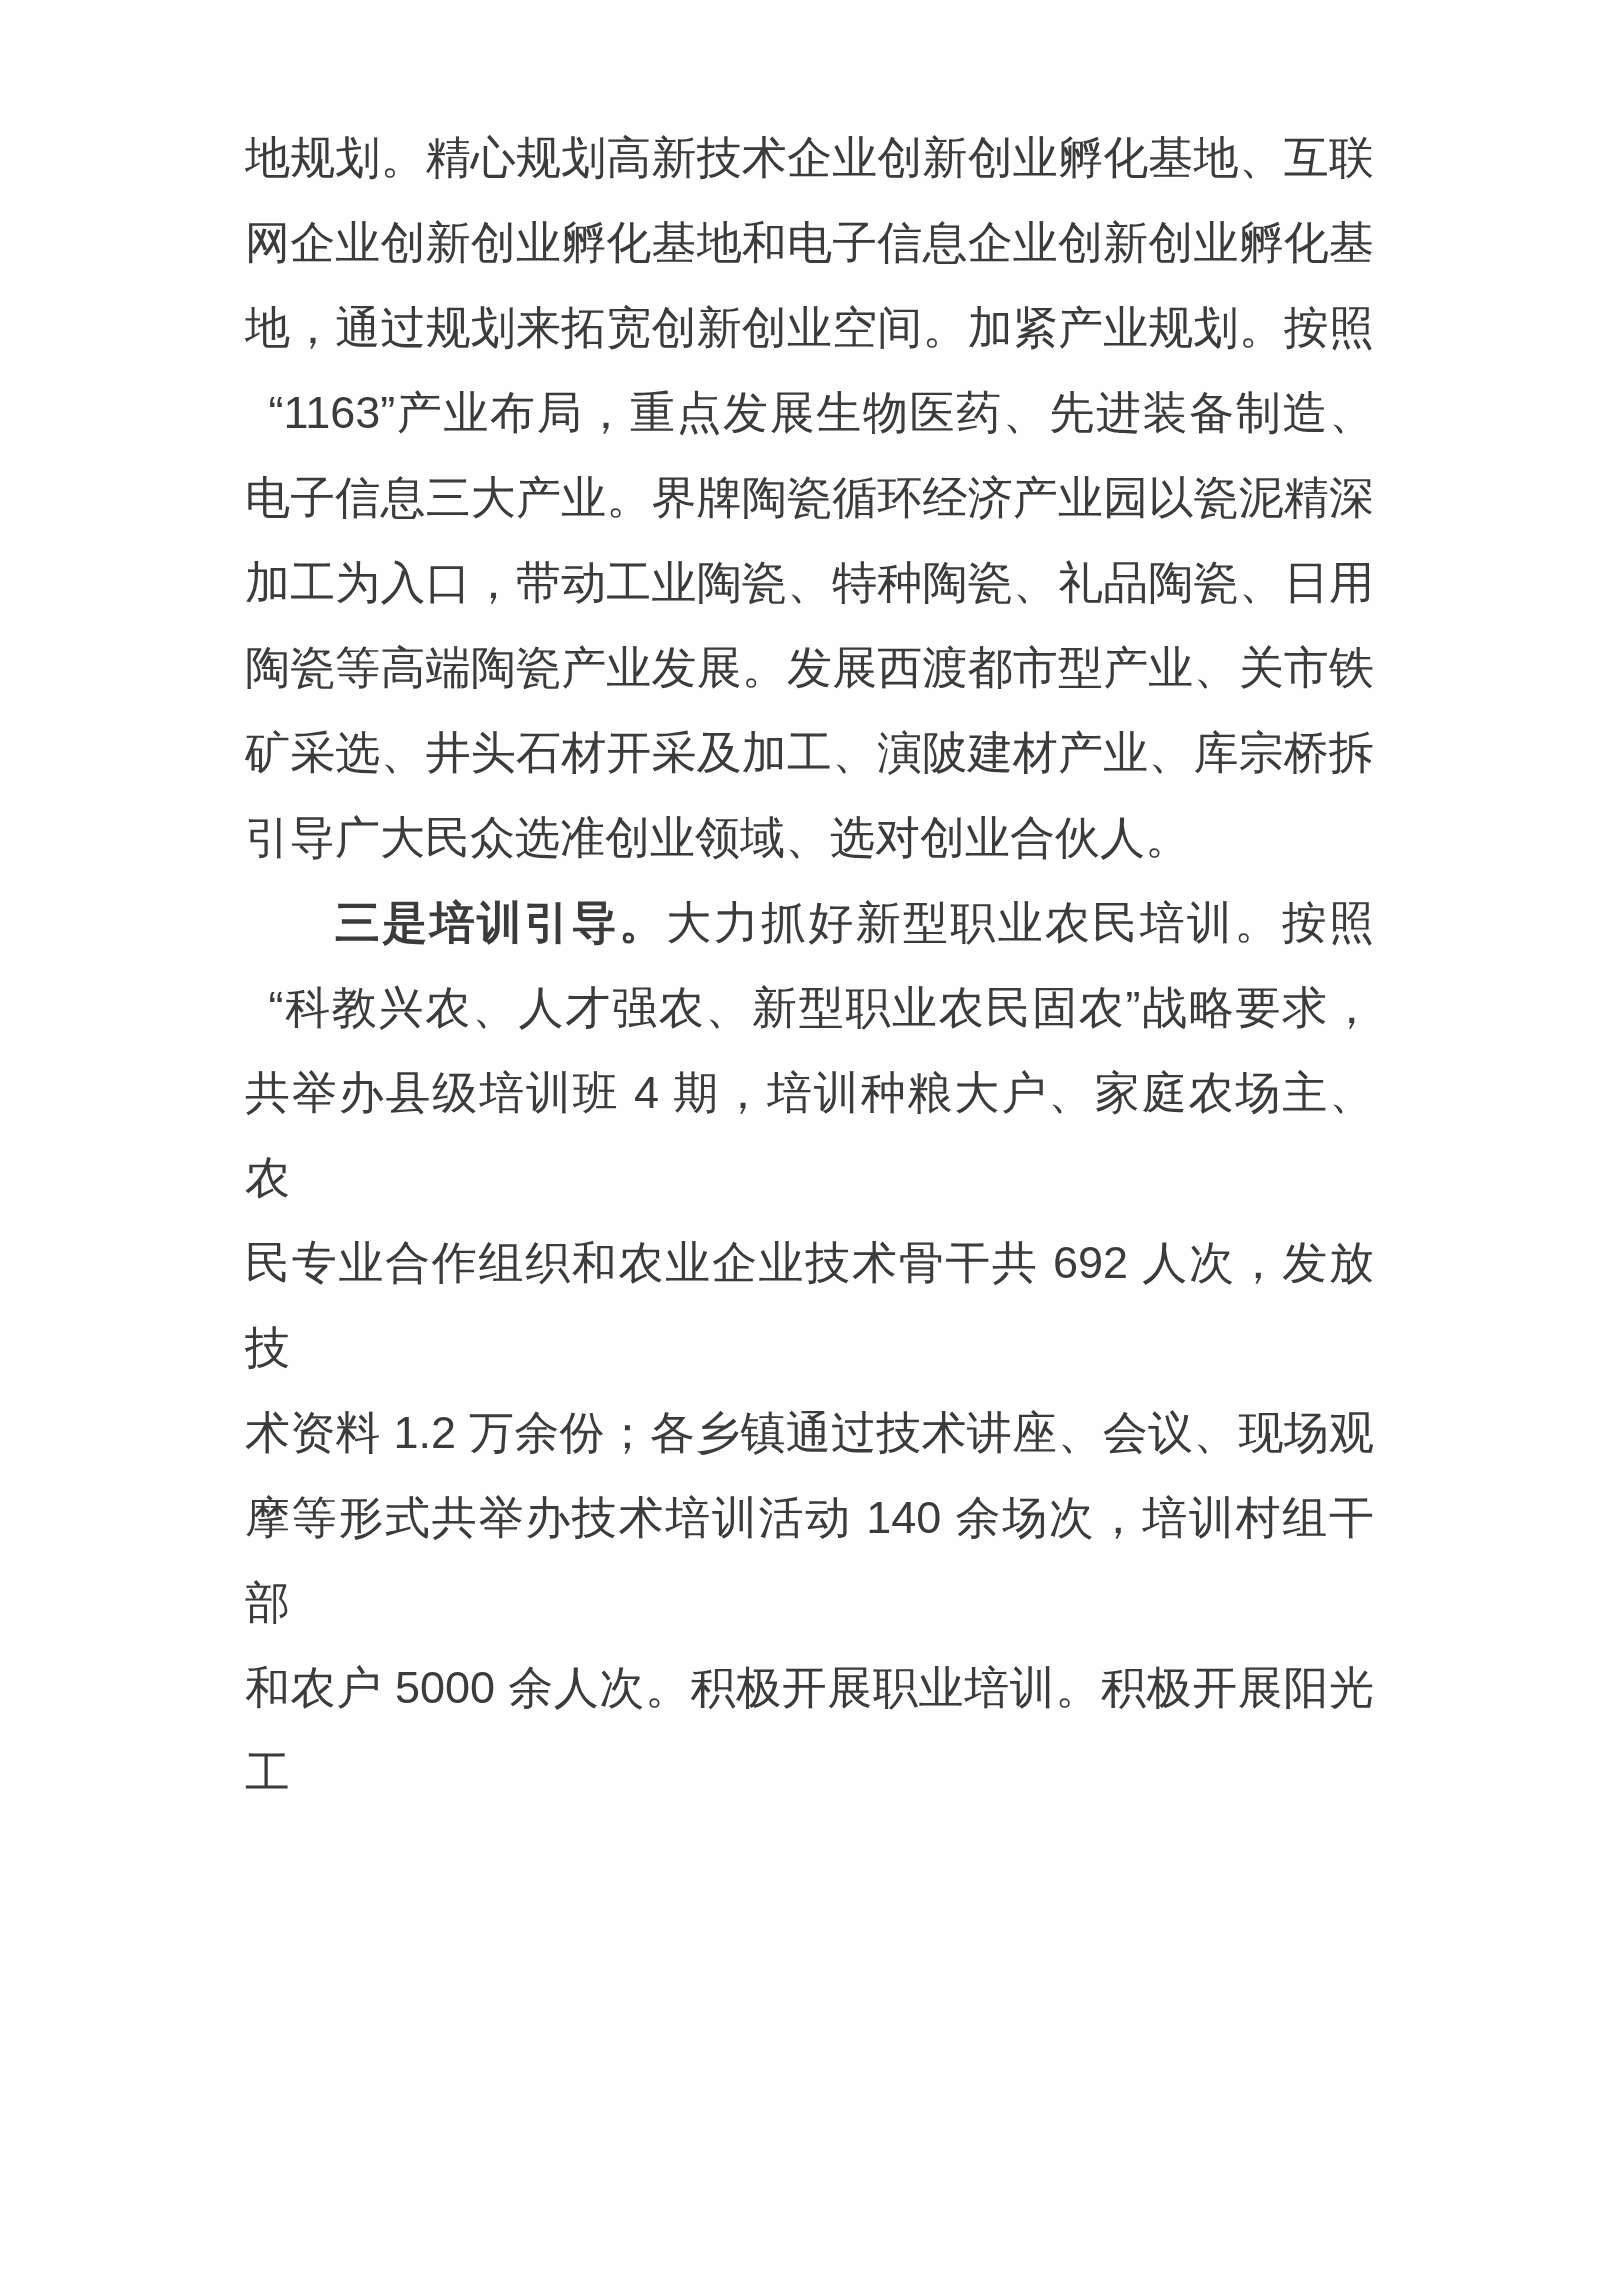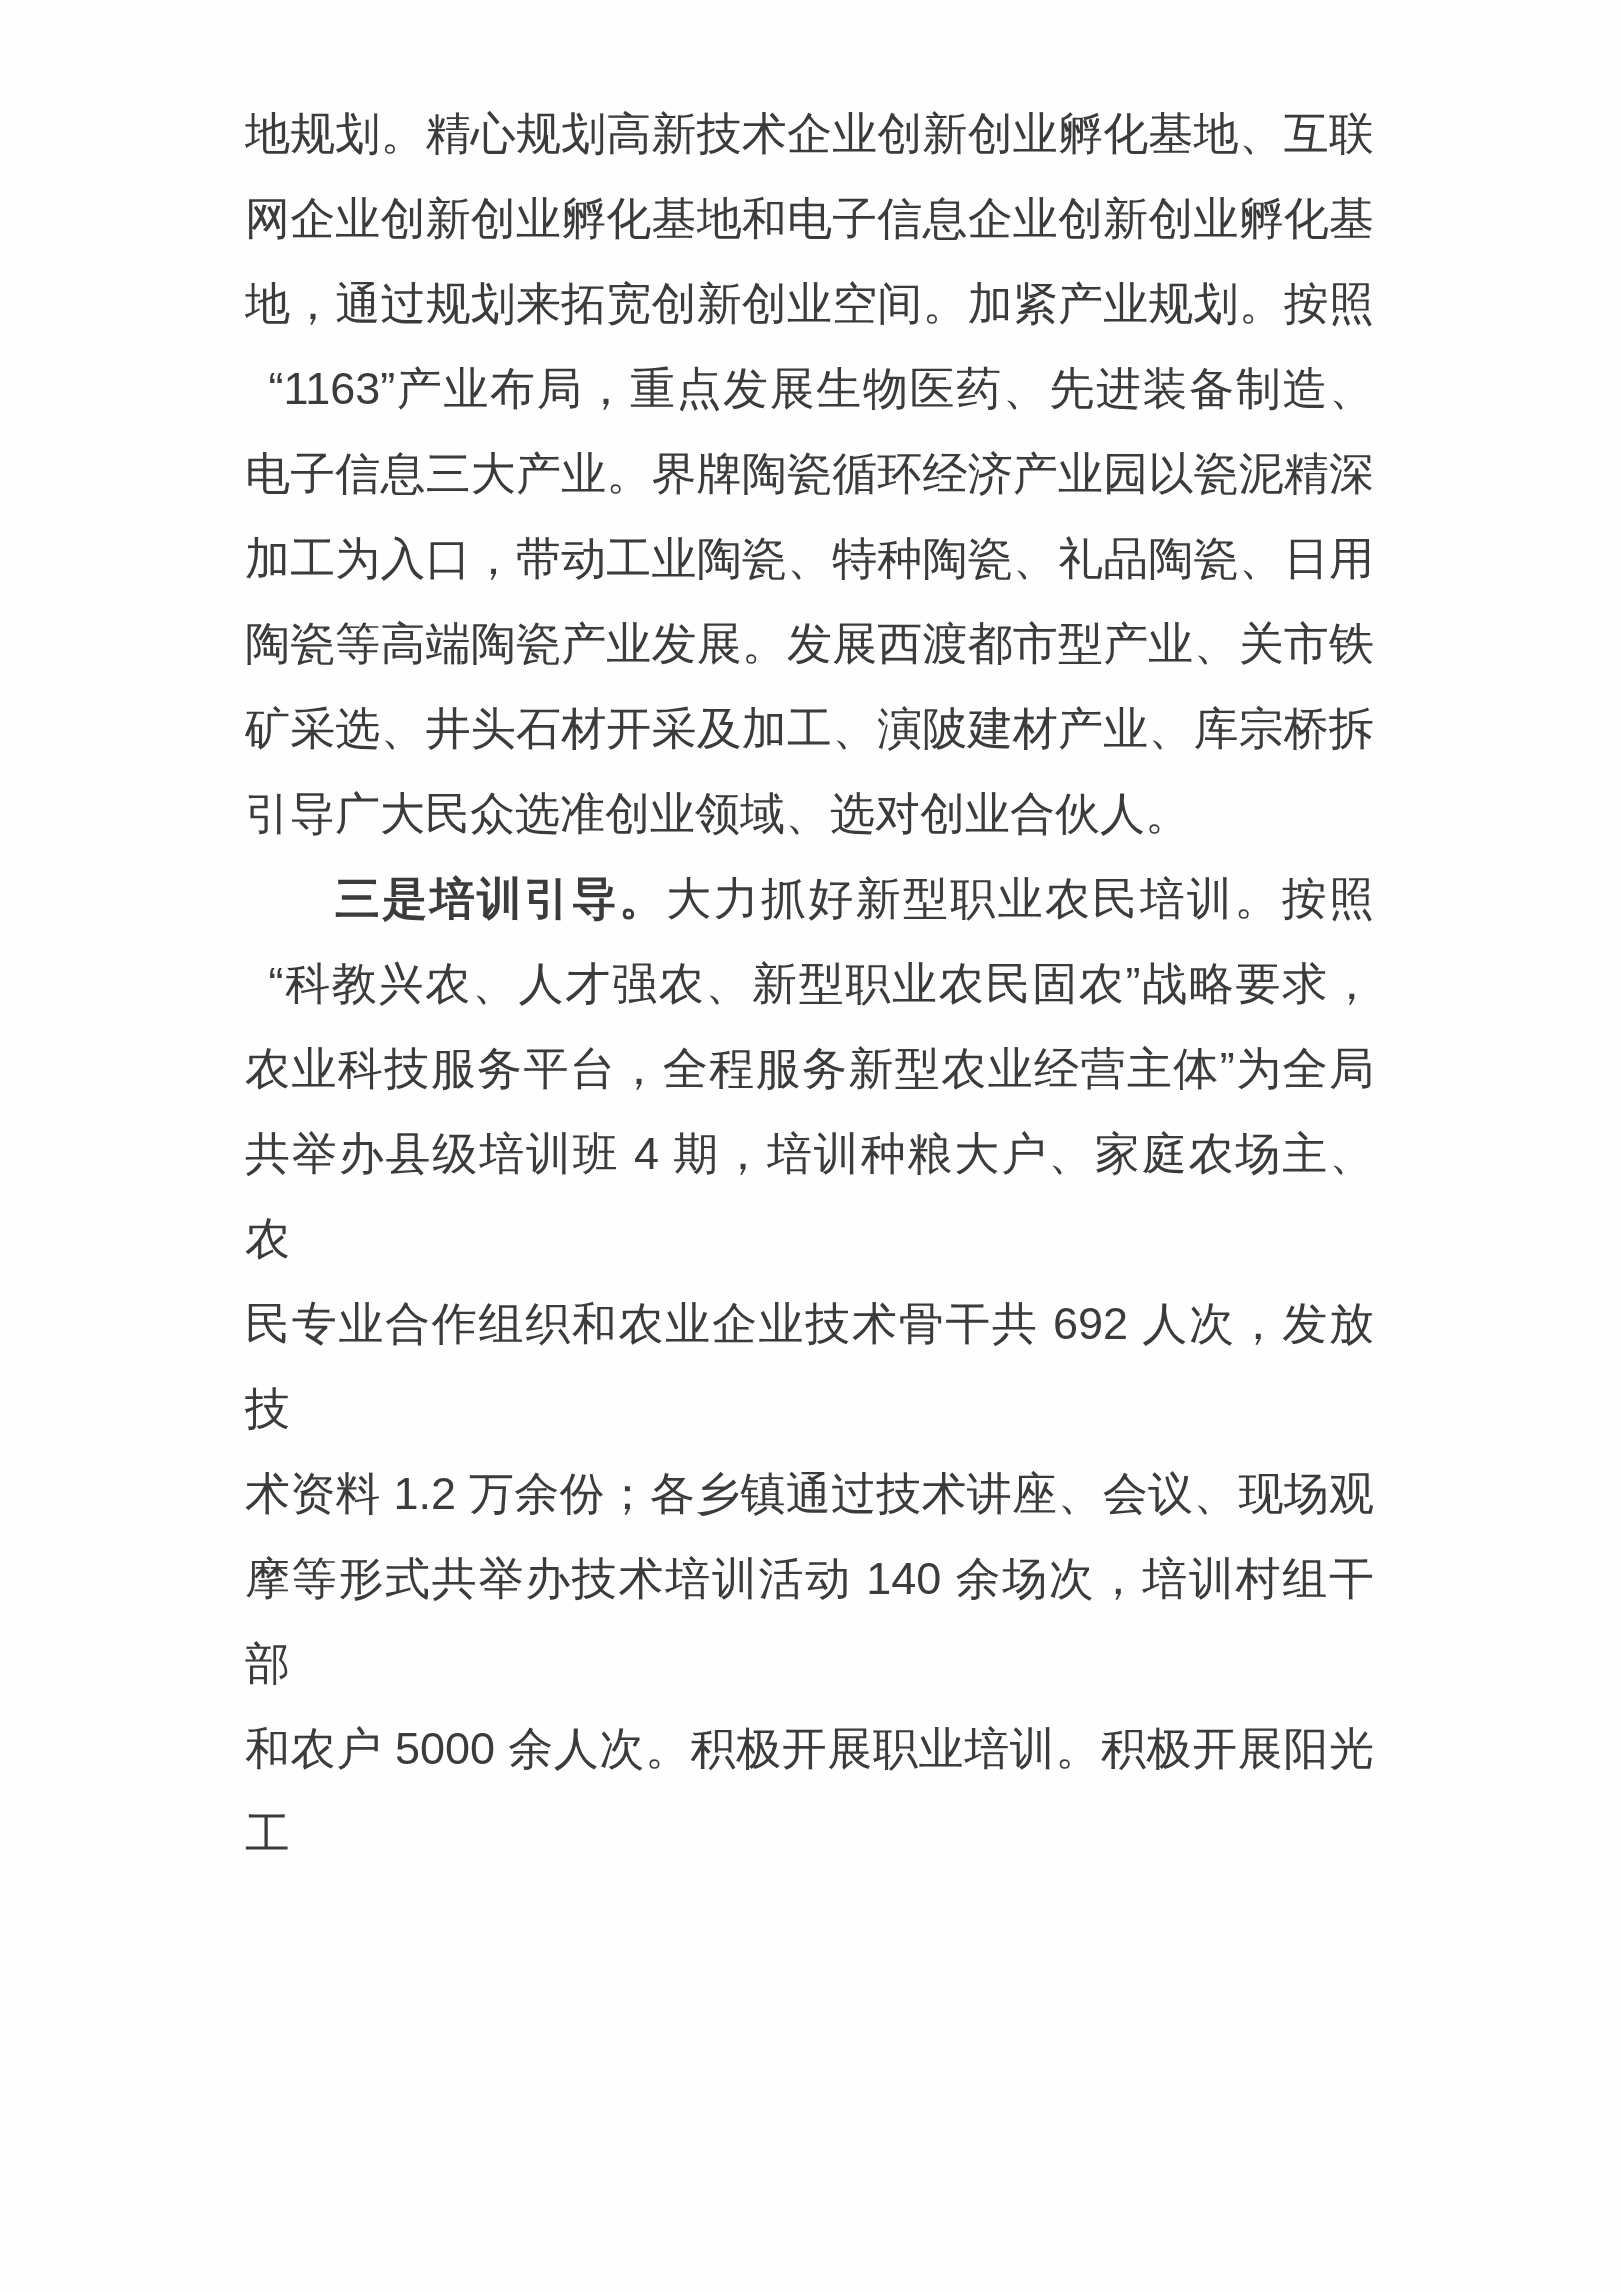--- a/index.html
+++ b/index.html
@@ -11,21 +11,21 @@
     height: 2293px;
     background: #fefefe;
     font-family: "Liberation Sans", sans-serif;
     overflow: hidden;
   }
   .page {
     width: 1621px;
     height: 2293px;
     background: #fefefe;
     box-sizing: border-box;
-    padding: 91px 247px 0 245px;
+    padding: 115px 247px 0 245px;
   }
   .line {
     font-size: 45px;
     line-height: 85px;
     color: #3b3b3b;
     text-align: justify;
     text-align-last: justify;
     letter-spacing: 0;
   }
   .line--end {
@@ -52,21 +52,20 @@
   <div class="line line--qindent">“1163”产业布局，重点发展生物医药、先进装备制造、</div>
   <div class="line">电子信息三大产业。界牌陶瓷循环经济产业园以瓷泥精深</div>
   <div class="line">加工为入口，带动工业陶瓷、特种陶瓷、礼品陶瓷、日用</div>
   <div class="line">陶瓷等高端陶瓷产业发展。发展西渡都市型产业、关市铁</div>
   <div class="line">矿采选、井头石材开采及加工、演陂建材产业、库宗桥拆</div>
   <div class="line line--end">引导广大民众选准创业领域、选对创业合伙人。</div>
 
   <div class="line line--indent"><span class="bold">三是培训引导。</span><span>大力抓好新型职业农民培训。按照</span></div>
 
   <div class="line line--qindent">“科教兴农、人才强农、新型职业农民固农”战略要求，</div>
-  <div class="line">农业科技服务平台，全程服务新型农业经营主体”为全局</div>
   <div class="line">共举办县级培训班 4 期，培训种粮大户、家庭农场主、农</div>
   <div class="line">民专业合作组织和农业企业技术骨干共 692 人次，发放技</div>
   <div class="line">术资料 1.2 万余份；各乡镇通过技术讲座、会议、现场观</div>
   <div class="line">摩等形式共举办技术培训活动 140 余场次，培训村组干部</div>
   <div class="line">和农户 5000 余人次。积极开展职业培训。积极开展阳光工</div>
 
 </div>
 
 
 </body></html>

